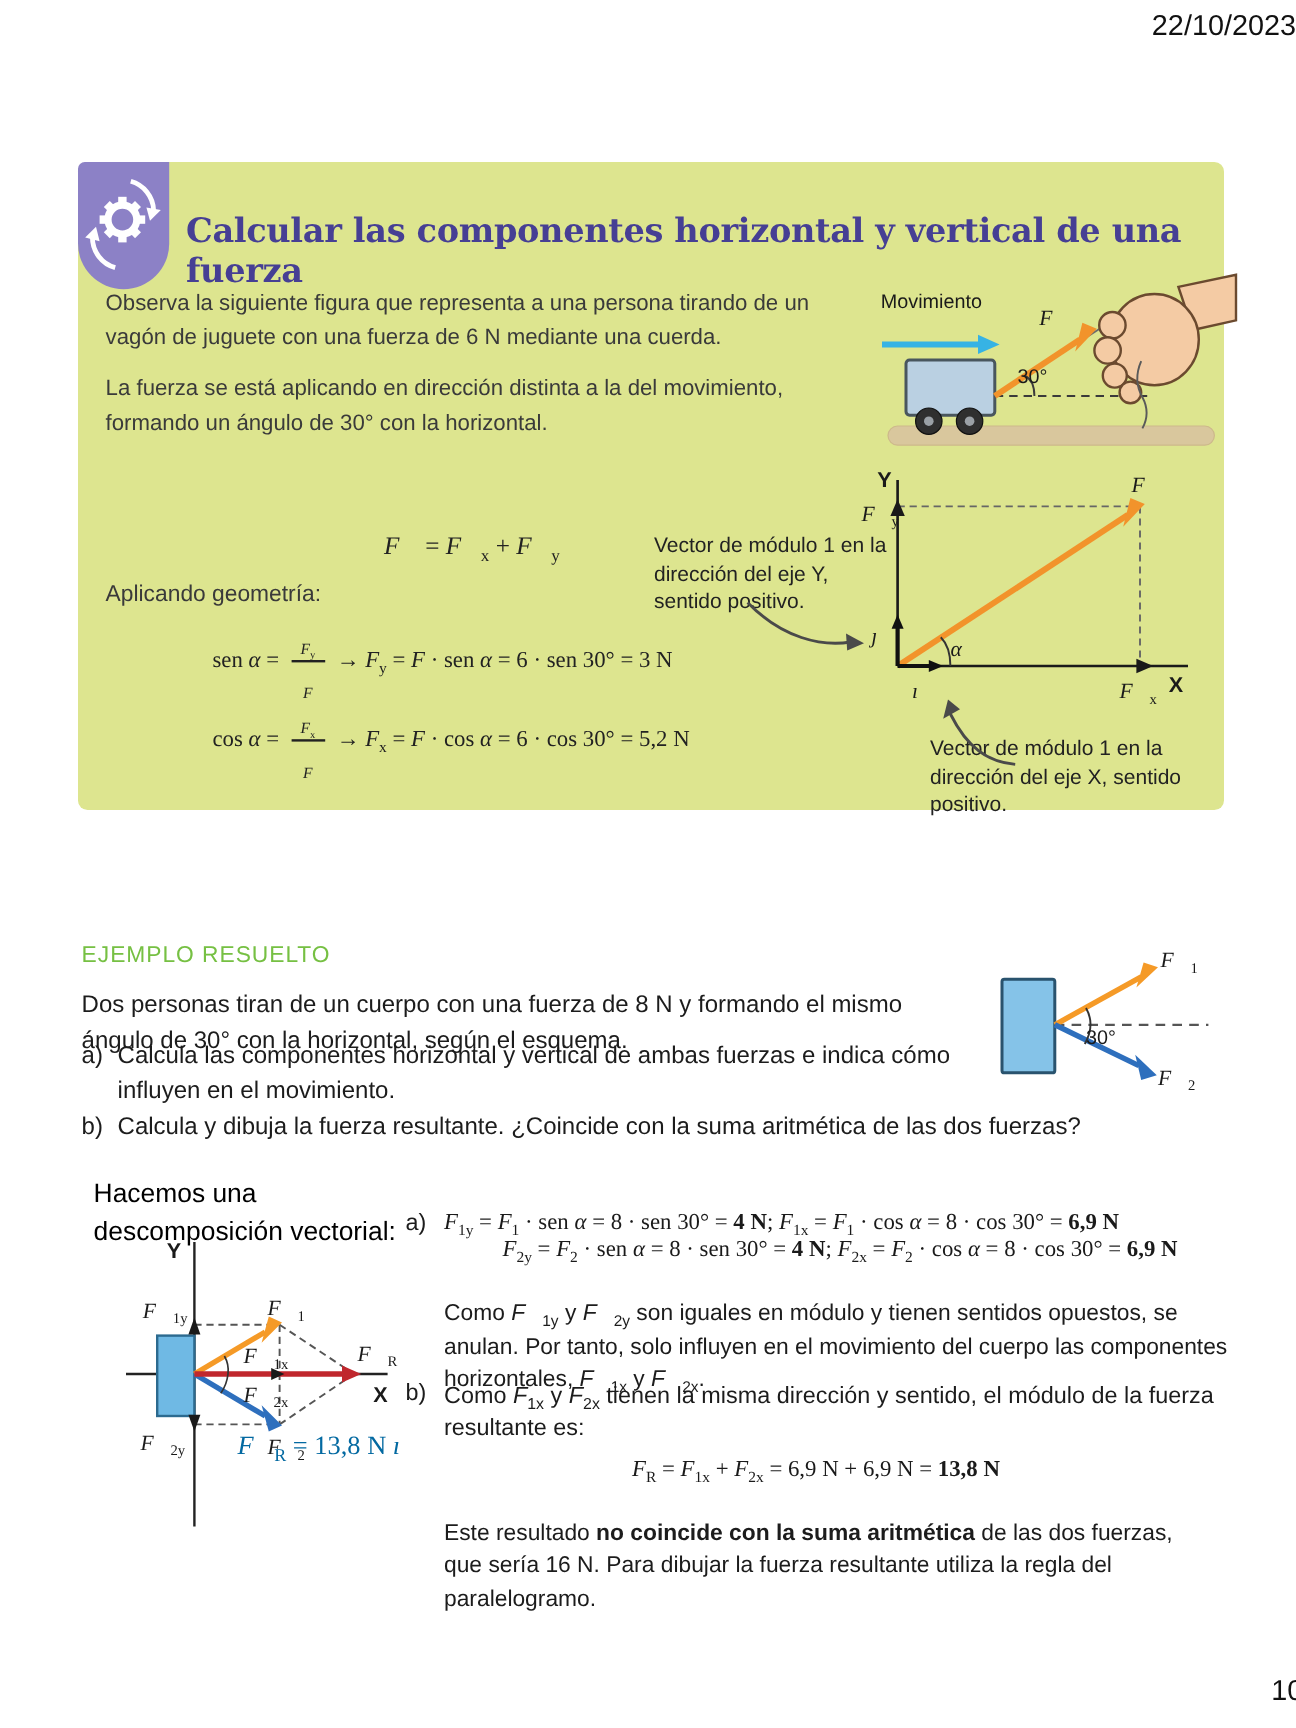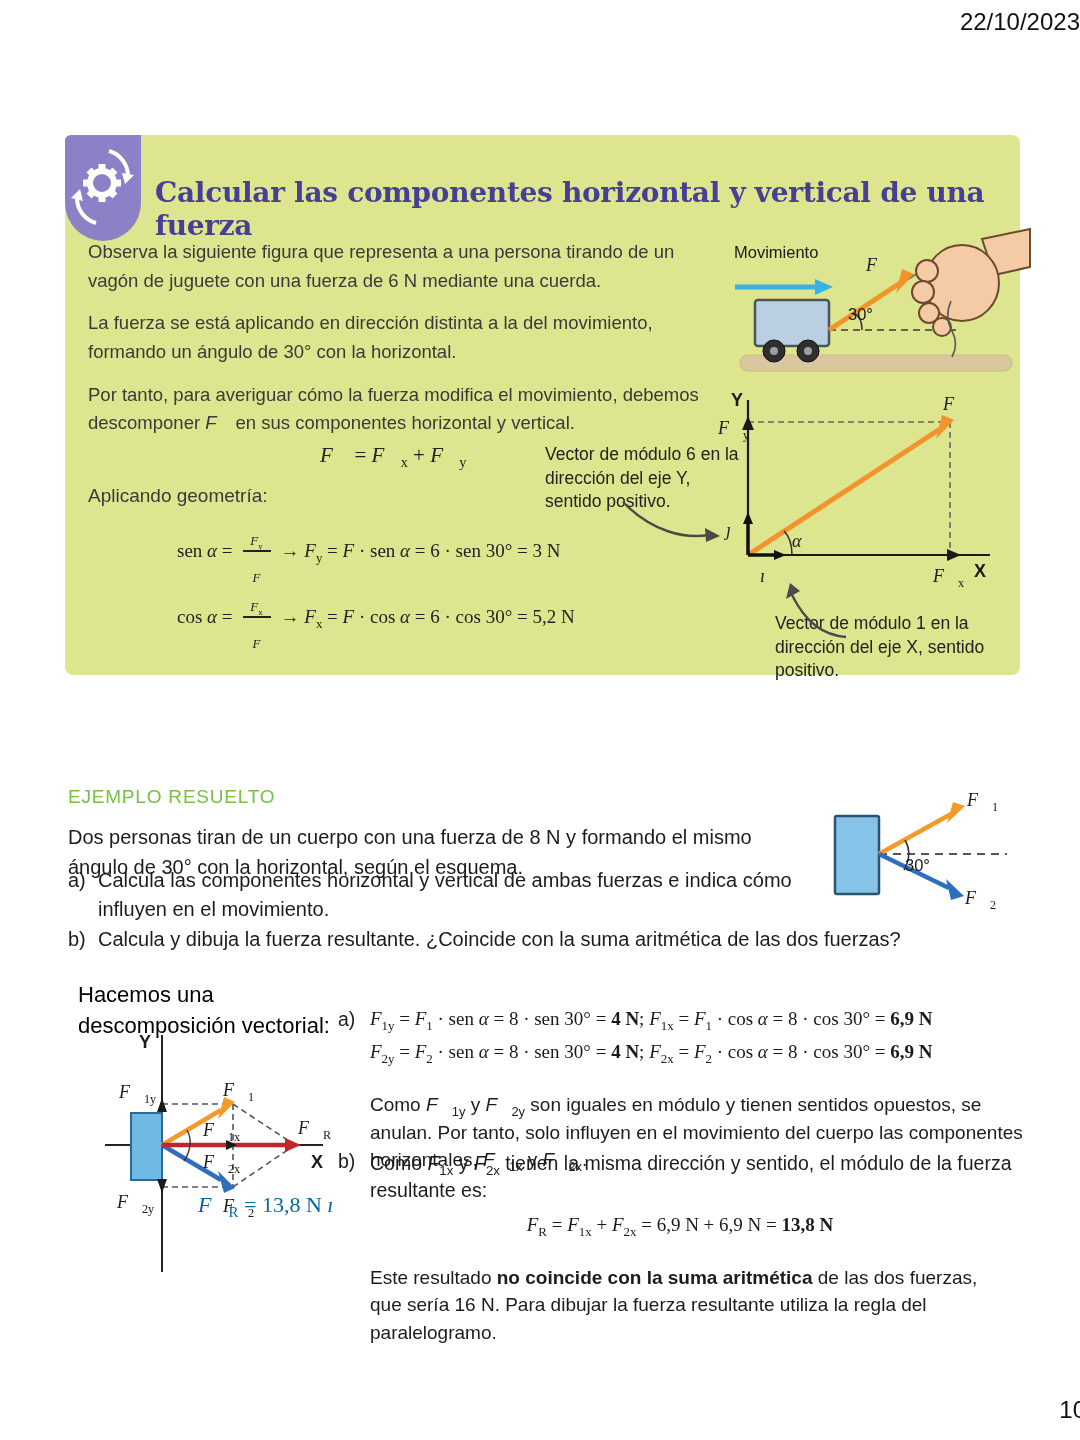--- a/index.html
+++ b/index.html
@@ -45,21 +45,21 @@
   .ex-item-b{top:925px;width:900px;white-space:nowrap;}
   .decomp-label{left:78px;top:958px;width:290px;font-size:22px;line-height:1.4;color:#000;}
   .result-formula{left:198px;top:1192px;font-family:"Liberation Serif",serif;font-size:22px;color:#0369a1;}
 
   .solutions{left:338px;top:1008px;width:700px;}
   .sol{position:absolute;display:flex;gap:10px;color:#1c1c1c;}
   .sol .marker{flex:0 0 22px;font-size:19.5px;}
   .sol-a{top:0;}
   .sol-b{top:142px;}
   .mathline{font-family:"Liberation Serif",serif;font-size:19px;white-space:nowrap;color:#1a1a1a;}
-  .mathline + .mathline{margin-top:11px;}
+  .mathline + .mathline{margin-top:1px;text-align:center;}
   .sol-note{margin-top:28px;font-size:19px;line-height:1.45;width:660px;color:#1c1c1c;}
   .sol-b .sol-note{width:640px;}
   .sol-formula{text-align:center;width:620px;margin:9px 0 0 0;}
 
   svg{position:absolute;left:0;top:0;overflow:visible;}
   .figure{position:absolute;}
 </style>
 </head>
 <body>
 
@@ -91,21 +91,20 @@
           <polygon points="18,66 6,63 15,54" fill="#ffffff" stroke="none"></polygon>
         </g>
       </svg>
     </div>
 
     <h1 class="abs card-title">Calcular las componentes horizontal y vertical de una fuerza</h1>
 
     <div class="abs col-left">
       <p>Observa la siguiente figura que representa a una persona tirando de un vagón de juguete con una fuerza de 6 N mediante una cuerda.</p>
       <p>La fuerza se está aplicando en dirección distinta a la del movimiento, formando un ángulo de 30° con la horizontal.</p>
-      <p>Por tanto, para averiguar cómo la fuerza modifica el movimiento, debemos descomponer <i>F⃗</i> en sus componentes horizontal y vertical.</p>
     </div>
 
     <div class="abs formula-main"><i>F⃗</i> = <i>F⃗</i><sub>x</sub> + <i>F⃗</i><sub>y</sub></div>
     <div class="abs geometry">Aplicando geometría:</div>
 
     <div class="abs frow frow1">
       <span>sen <i>α</i> =</span>
       <span class="frac">
         <span class="num"><i>F</i><sub>y</sub></span>
         <span class="bar"></span>
@@ -175,21 +174,21 @@
       <span class="lab" style="left:31px;top:0px;font-weight:bold;">Y</span>
       <span class="lab" style="left:274px;top:171px;font-weight:bold;">X</span>
       <span class="lab math" style="left:18px;top:28px;"><i>F⃗</i><sub>y</sub></span>
       <span class="lab math" style="left:243px;top:4px;"><i>F⃗</i></span>
       <span class="lab math" style="left:26px;top:130px;"><i>ȷ⃗</i></span>
       <span class="lab math" style="left:60px;top:176px;"><i>ı⃗</i></span>
       <span class="lab math" style="left:233px;top:176px;"><i>F⃗</i><sub>x</sub></span>
       <span class="lab math" style="left:92px;top:141px;font-style:italic;">α</span>
     </div>
 
-    <div class="abs caption cap-y">Vector de módulo 6 en la dirección del eje Y, sentido positivo.</div>
+    <div class="abs caption cap-y">Vector de módulo 1 en la dirección del eje Y, sentido positivo.</div>
     <svg class="abs" style="left:552px;top:362px;" width="110" height="50" viewBox="0 0 110 50">
       <path d="M 6,5 C 35,35 68,42 92,38" fill="none" stroke="#4a4a4a" stroke-width="2.4"></path>
       <polygon points="88,31 103,39 89,45" fill="#4a4a4a"></polygon>
     </svg>
     <div class="abs caption cap-x">Vector de módulo 1 en la dirección del eje X, sentido positivo.</div>
     <svg class="abs" style="left:713px;top:442px;" width="80" height="68" viewBox="0 0 80 68">
       <path d="M 68,60 C 45,58 28,46 14,18" fill="none" stroke="#4a4a4a" stroke-width="2.4"></path>
       <polygon points="8,22 12,6 22,14" fill="#4a4a4a"></polygon>
     </svg>
   </section>

